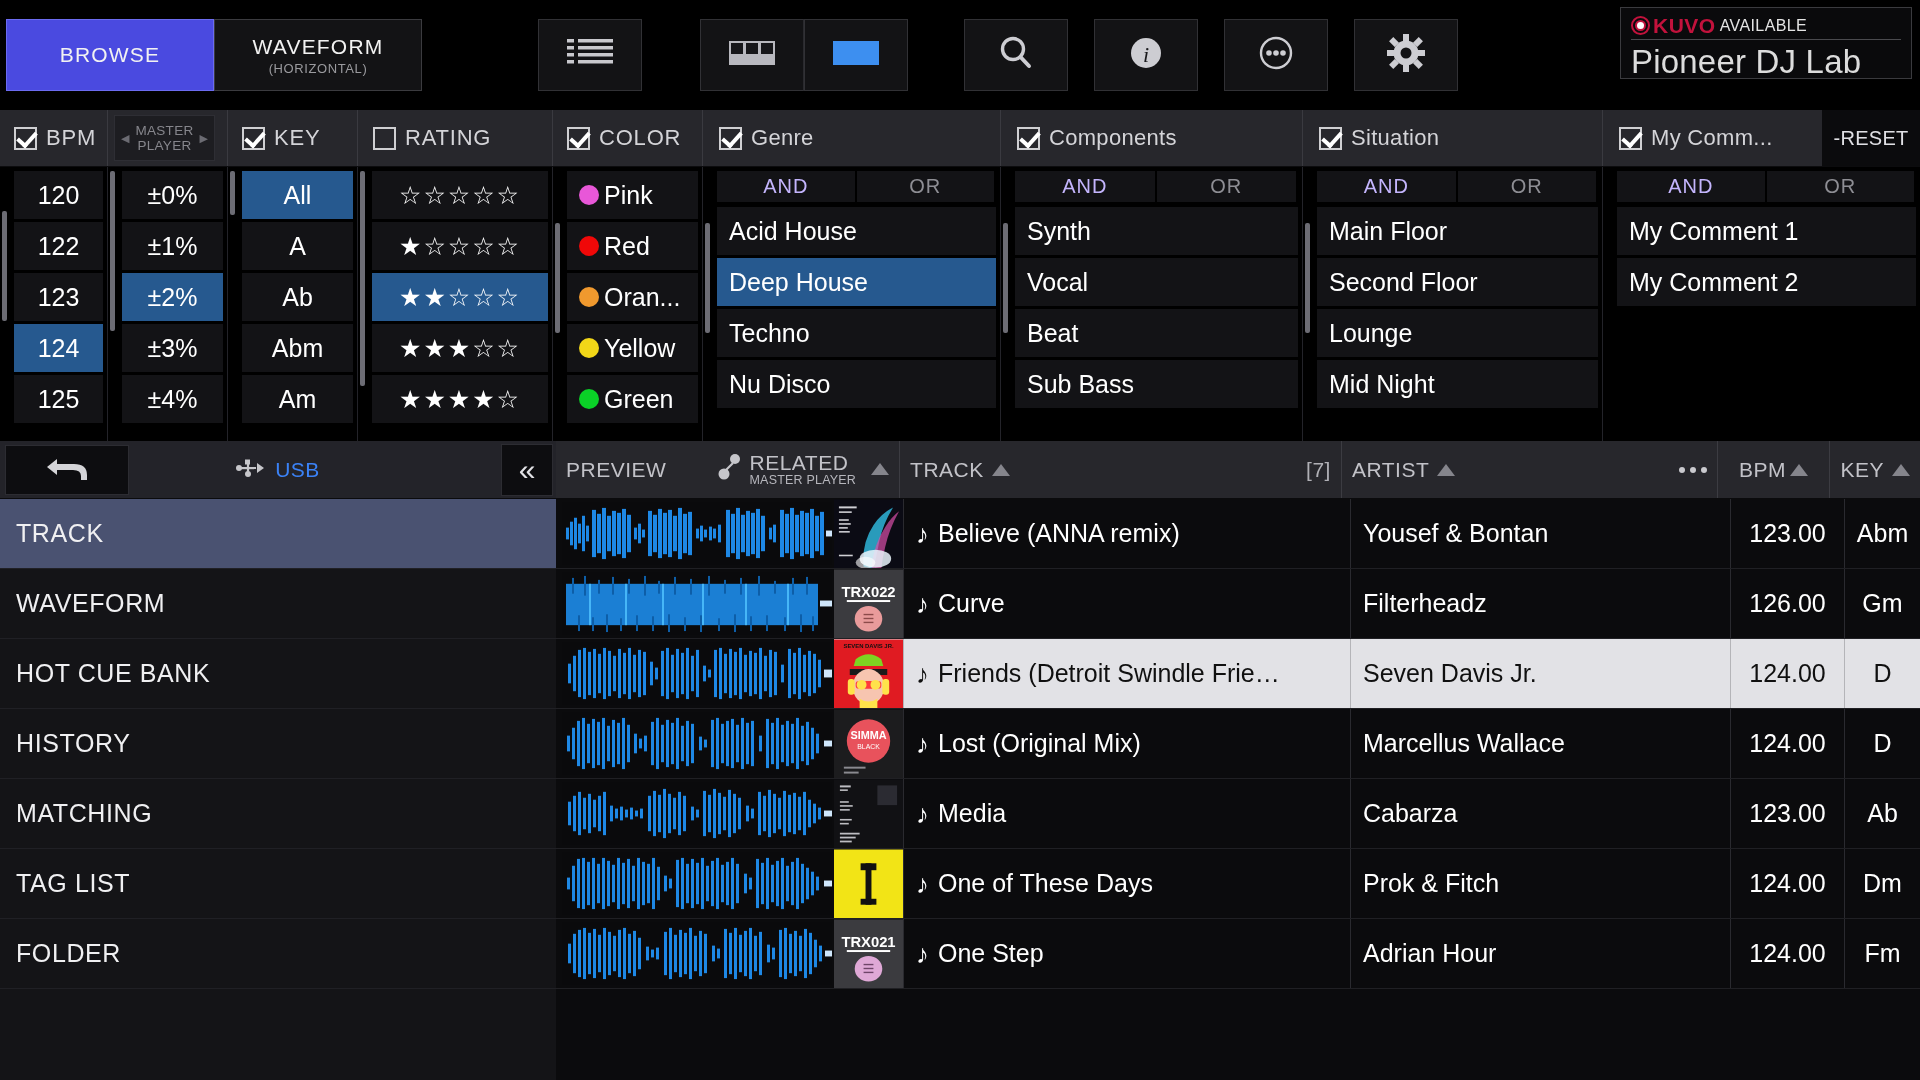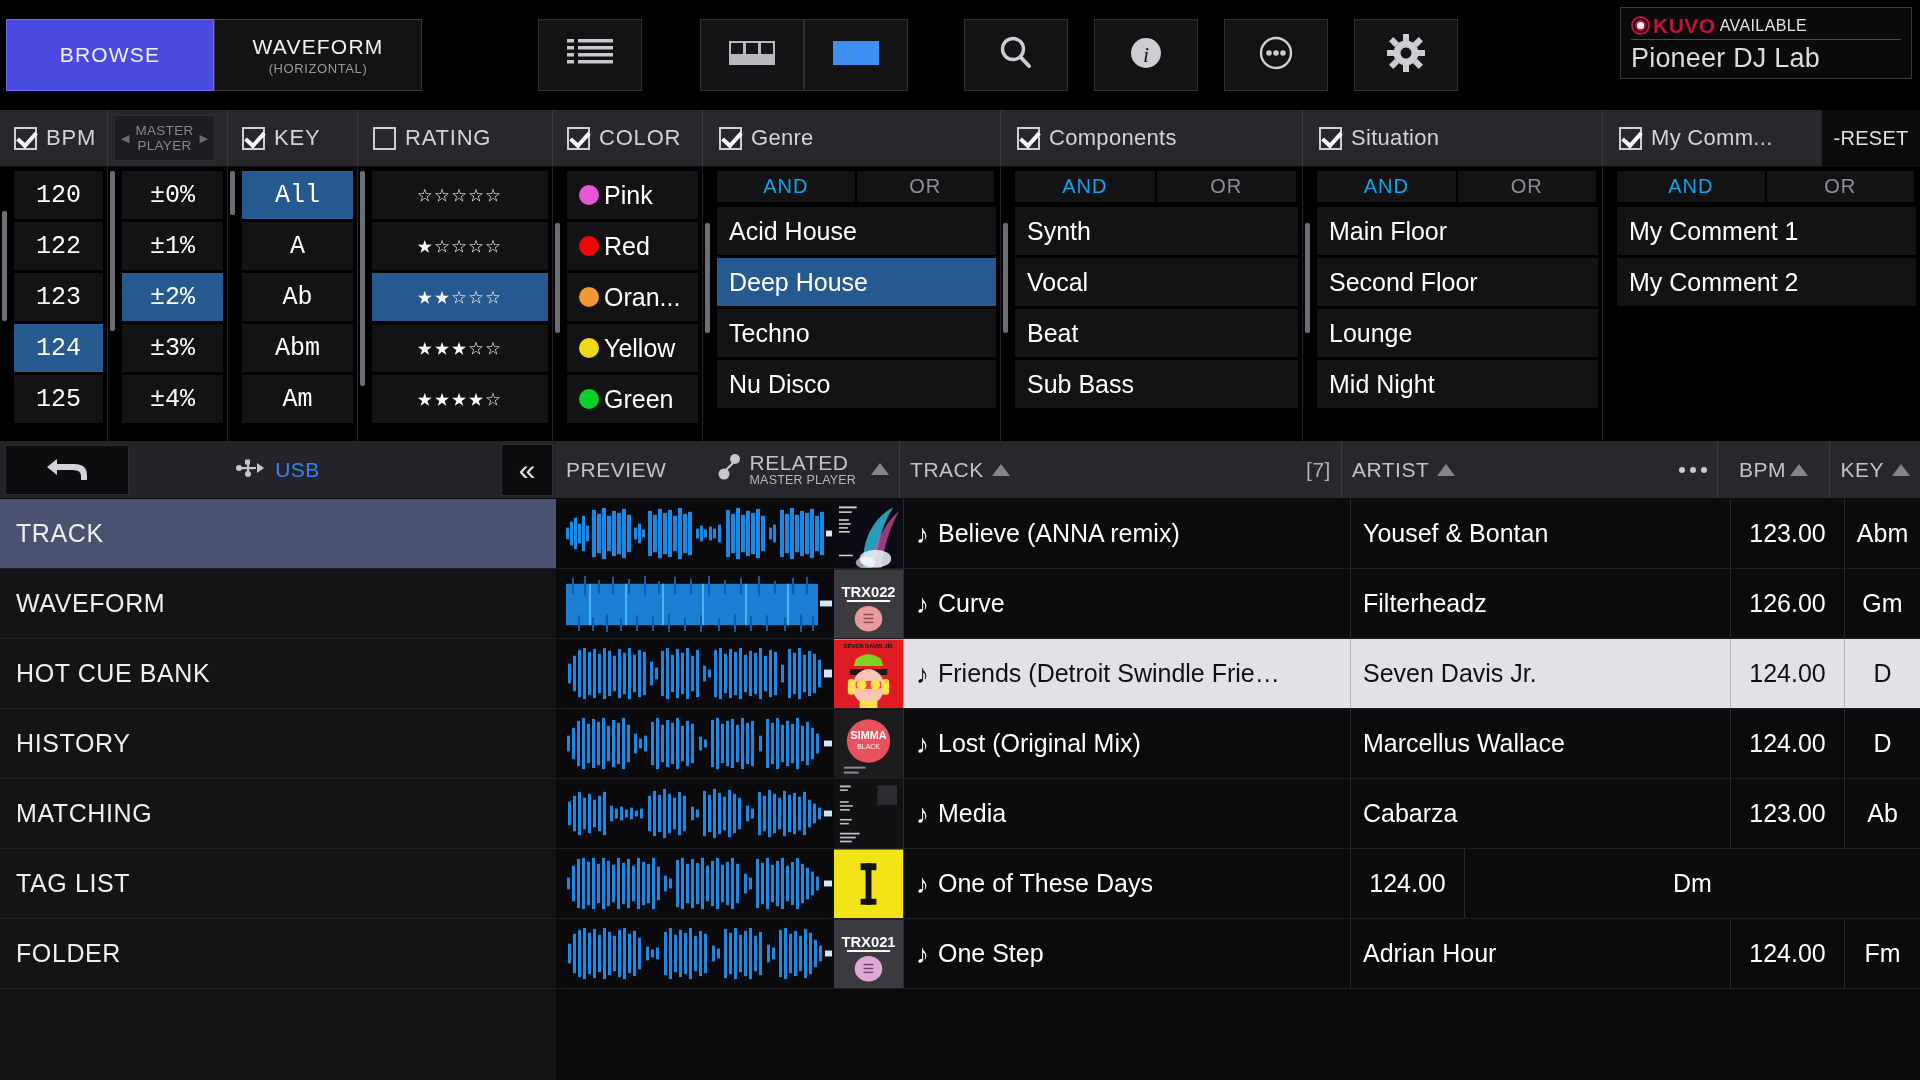--- a/index.html
+++ b/index.html
@@ -41,21 +41,21 @@
     position: absolute; right: 8px; top: 7px; width: 292px; height: 72px;
     border: 1px solid #3a3a3e; background: #0a0a0c;
     padding: 4px 10px 2px 10px;
   }
   .kuvo-row { display: flex; align-items: center; gap: 4px; height: 28px; border-bottom: 1px solid #4a4a4e; }
   .kuvo-logo { display: flex; align-items: center; gap: 3px; }
   .kuvo-mark { width: 19px; height: 19px; border-radius: 50%; border: 2.5px solid #c2123c; display:flex; align-items:center; justify-content:center; }
   .kuvo-mark i { width: 7px; height: 7px; border-radius: 50%; background: #fff; display:block; box-shadow: 0 0 0 2px #c2123c; }
   .kuvo-word { font-size: 21px; font-weight: bold; color: #c2123c; letter-spacing: .5px; }
   .kuvo-status { font-size: 16px; color: #e4e4e4; letter-spacing: .4px; }
-  .kuvo-name { font-size: 27px; color: #dcdcdc; padding-top: 3px; letter-spacing: .2px; white-space: nowrap; overflow: hidden; }
+  .kuvo-name { font-size: 33px; color: #dcdcdc; padding-top: 3px; letter-spacing: .2px; white-space: nowrap; overflow: hidden; }
 
   
   .filterbar { height: 57px; background: #27272c; display: flex; align-items: stretch; flex: none; border-bottom: 1px solid #0c0c0e; }
   .fb-cell { display: flex; align-items: center; border-right: 1px solid #3a3a40; position: relative; }
   .chk { width: 23px; height: 23px; border: 2px solid #cfcfd2; background: transparent; position: relative; flex: none; }
   .chk.on::after {
     content: ""; position: absolute; left: 5px; top: -1px; width: 8px; height: 15px;
     border: solid #fff; border-width: 0 4px 4px 0; transform: rotate(42deg);
   }
   .fb-label { font-size: 22px; color: #d4d4d8; margin-left: 9px; letter-spacing: .3px; white-space: nowrap; }
@@ -75,27 +75,27 @@
   
   .filterpanels { height: 274px; display: flex; background: #000; flex: none; }
   .fp { position: relative; border-right: 1px solid #232329; height: 100%; background: #000; }
   .fp-scroll { position: absolute; left: 2px; width: 5px; background: #6c6c74; border-radius: 2px; }
   .fp-list { padding: 4px 4px 0 14px; display: flex; flex-direction: column; gap: 3px; }
   .fp-item {
     height: 48px; background: #131316; display: flex; align-items: center;
     font-size: 25px; color: #fff; padding: 0 12px; white-space: nowrap; overflow: hidden;
   }
   .fp-item.sel { background: #26598f; }
-  .fp-item.center { justify-content: center; font-family: Liberation Mono, monospace; }
+  .fp-item.center { justify-content: center; }
   .logic-row { display: flex; height: 40px; gap: 2px; padding: 4px 6px 5px 14px; }
   .logic-btn {
     flex: 1; background: #131316; display: flex; align-items: center; justify-content: center;
     font-size: 20px; color: #8e8e94; letter-spacing: 1px;
   }
-  .logic-btn.on { color: #0ea5e9; }
+  .logic-btn.on { color: #c4b5fd; }
   .stars { letter-spacing: 2px; font-size: 25px; line-height: 1; }
   .dot { width: 20px; height: 20px; border-radius: 50%; flex: none; margin-right: 5px; }
 
   
   .content { flex: 1; display: flex; min-height: 0; background: #000; }
   .sidebar { width: 556px; flex: none; background: #141417; display: flex; flex-direction: column; }
   .sb-top { height: 58px; display: flex; align-items: center; background: #232329; border-bottom: 1px solid #0b0b0d; position: relative; flex: none; }
   .sb-back { width: 124px; height: 50px; margin-left: 5px; background: #0d0d10; border: 1px solid #2c2c32; display: flex; align-items: center; justify-content: center; }
   .sb-usb { position: absolute; left: 0; right: 0; display: flex; align-items: center; justify-content: center; gap: 9px; pointer-events: none; }
   .sb-usb-label { font-size: 21px; color: #3b82f6; letter-spacing: .5px; }
@@ -973,20 +973,21 @@
             <rect width="70" height="70" fill="#f2e416"></rect>
             <rect x="27" y="14" width="16" height="7" fill="#111"></rect>
             <rect x="32" y="14" width="6" height="42" fill="#111"></rect>
             <rect x="27" y="50" width="16" height="6" fill="#111"></rect>
           </svg>
         </div>
         <div class="td" style="width:447px">
           <span class="note">♪</span>
           <span>One of These Days</span>
         </div>
+        <div class="td" style="width:380px">Prok &amp; Fitch</div>
         <div class="td c" style="width:114px">124.00</div>
         <div class="td c" style="flex:1; border-right:none">Dm</div>
       </div>
 
       <div class="tr">
         <div class="td cell-preview" style="width:278px">
           <svg class="wf" viewBox="0 0 270 64" preserveAspectRatio="none">
             <g fill="#1e88e5">
               <rect x="6" y="22" width="3" height="20"></rect>
                 <rect x="11" y="12" width="3" height="40"></rect>

